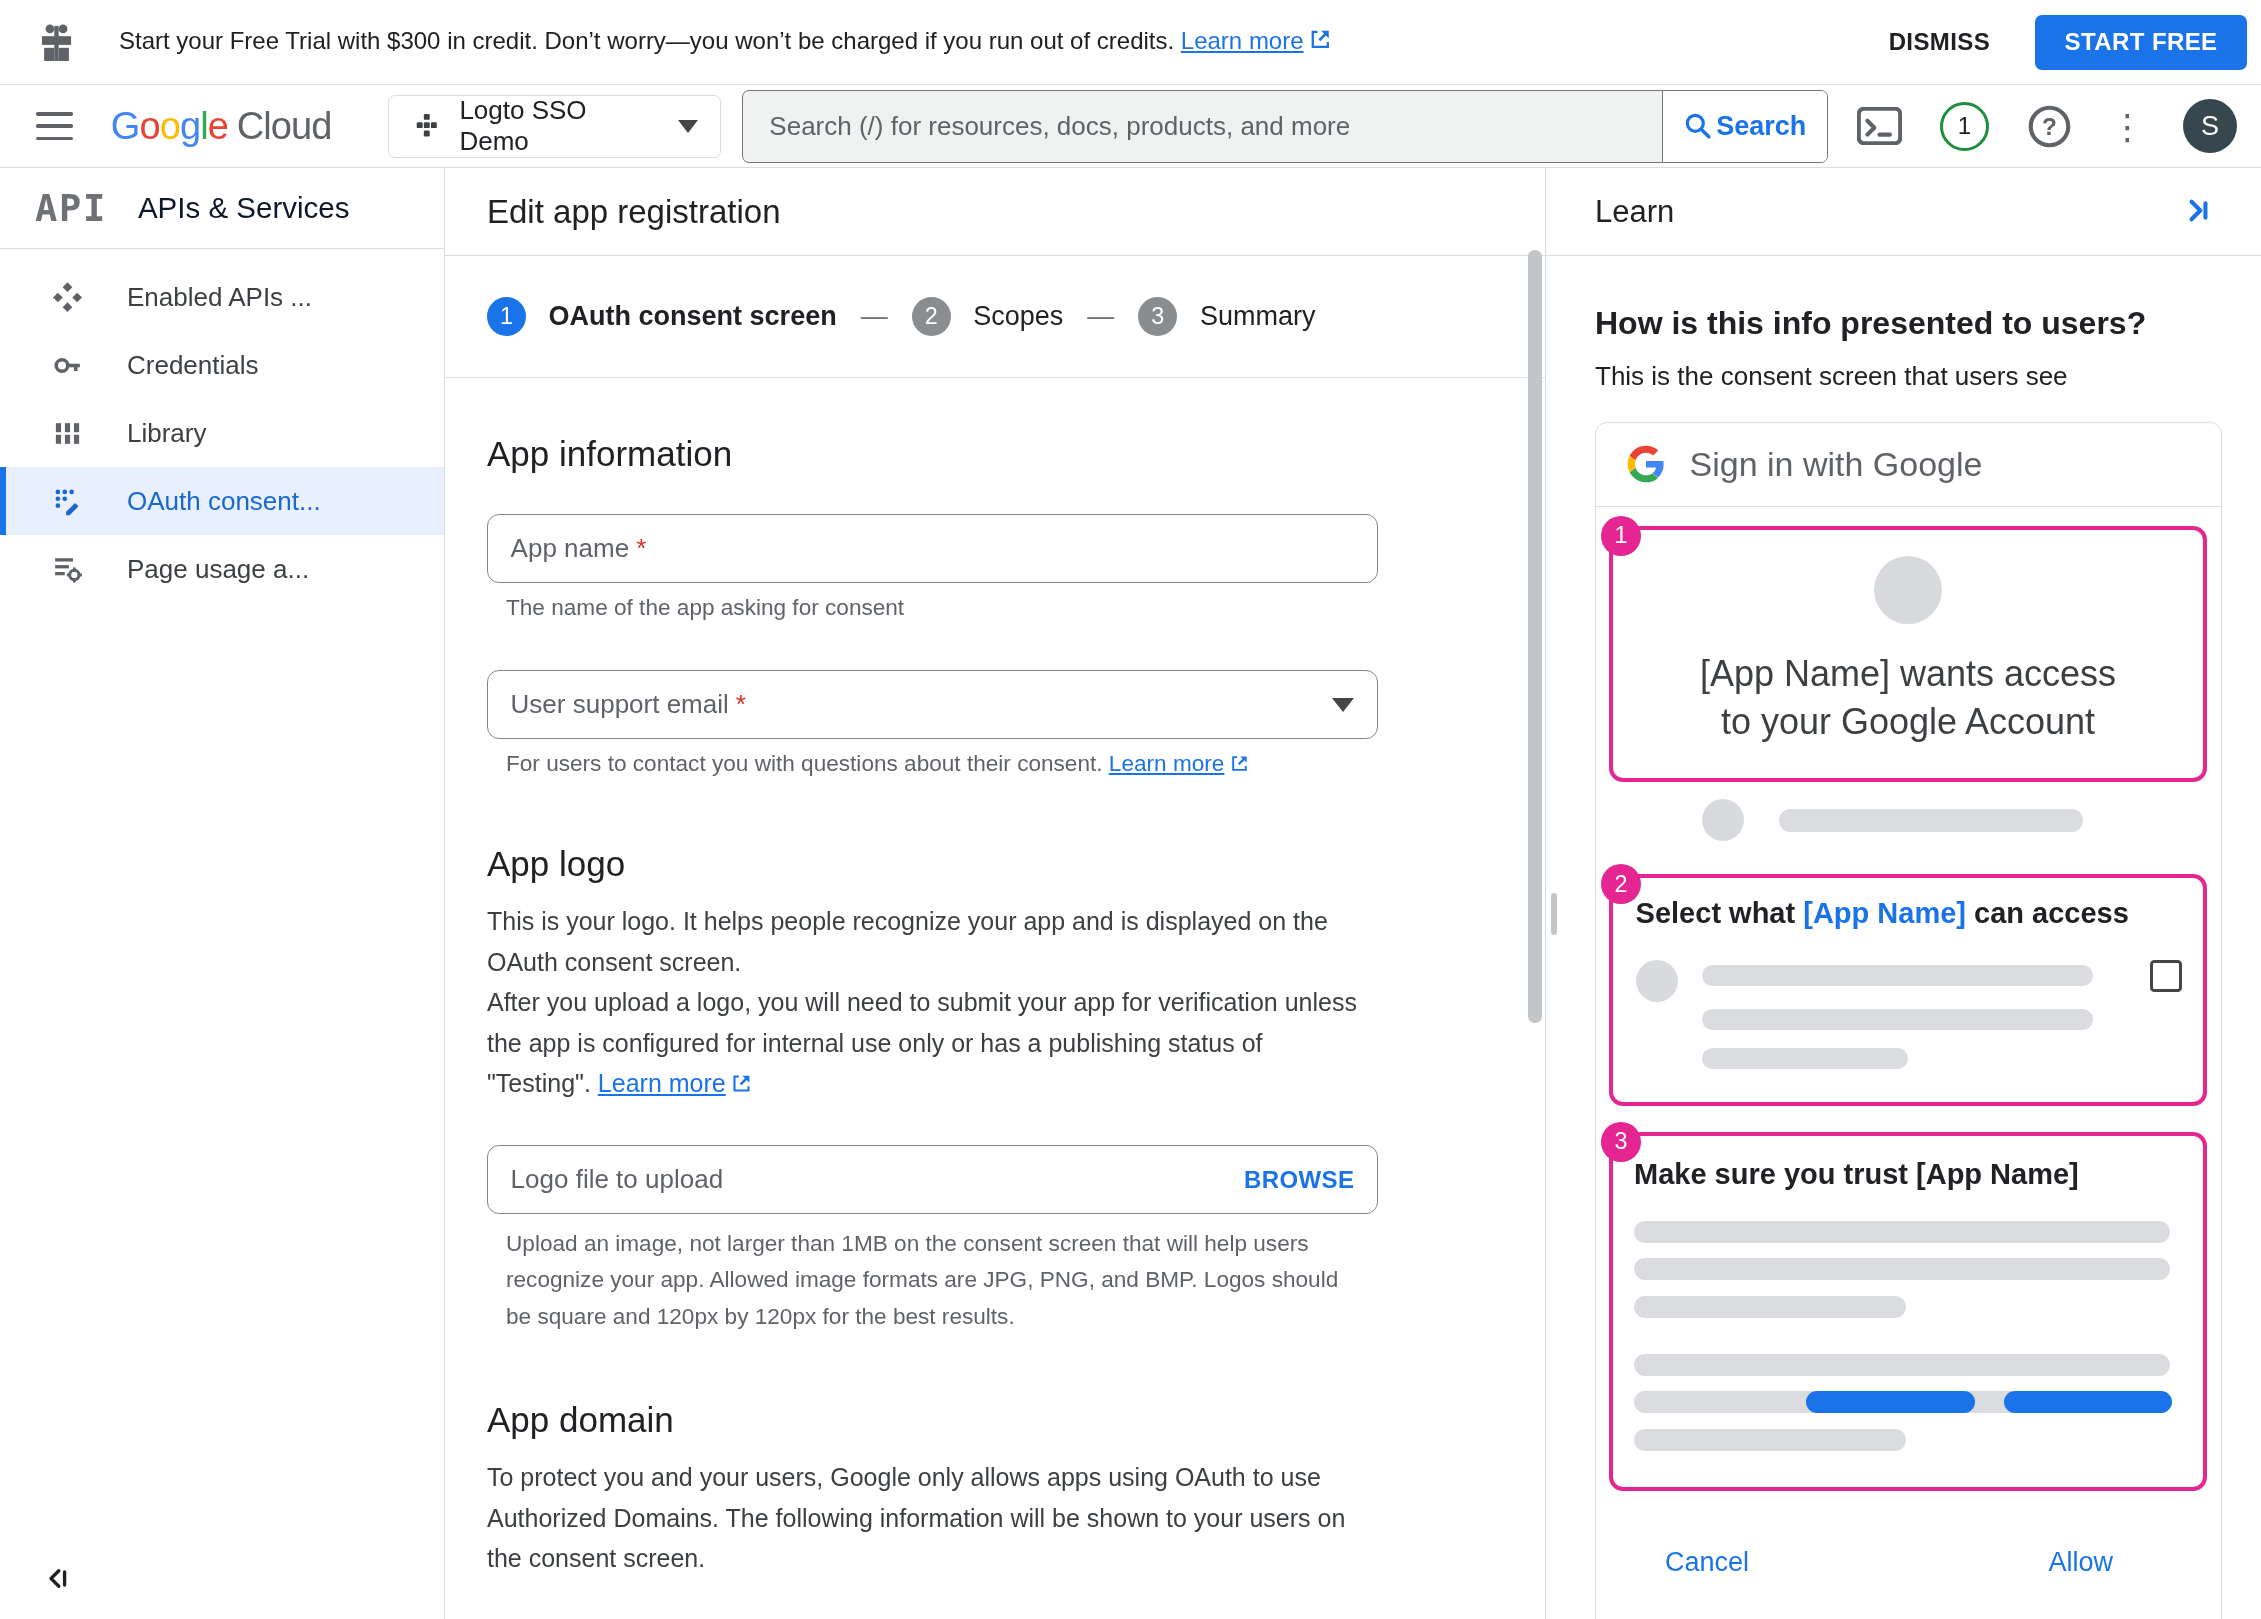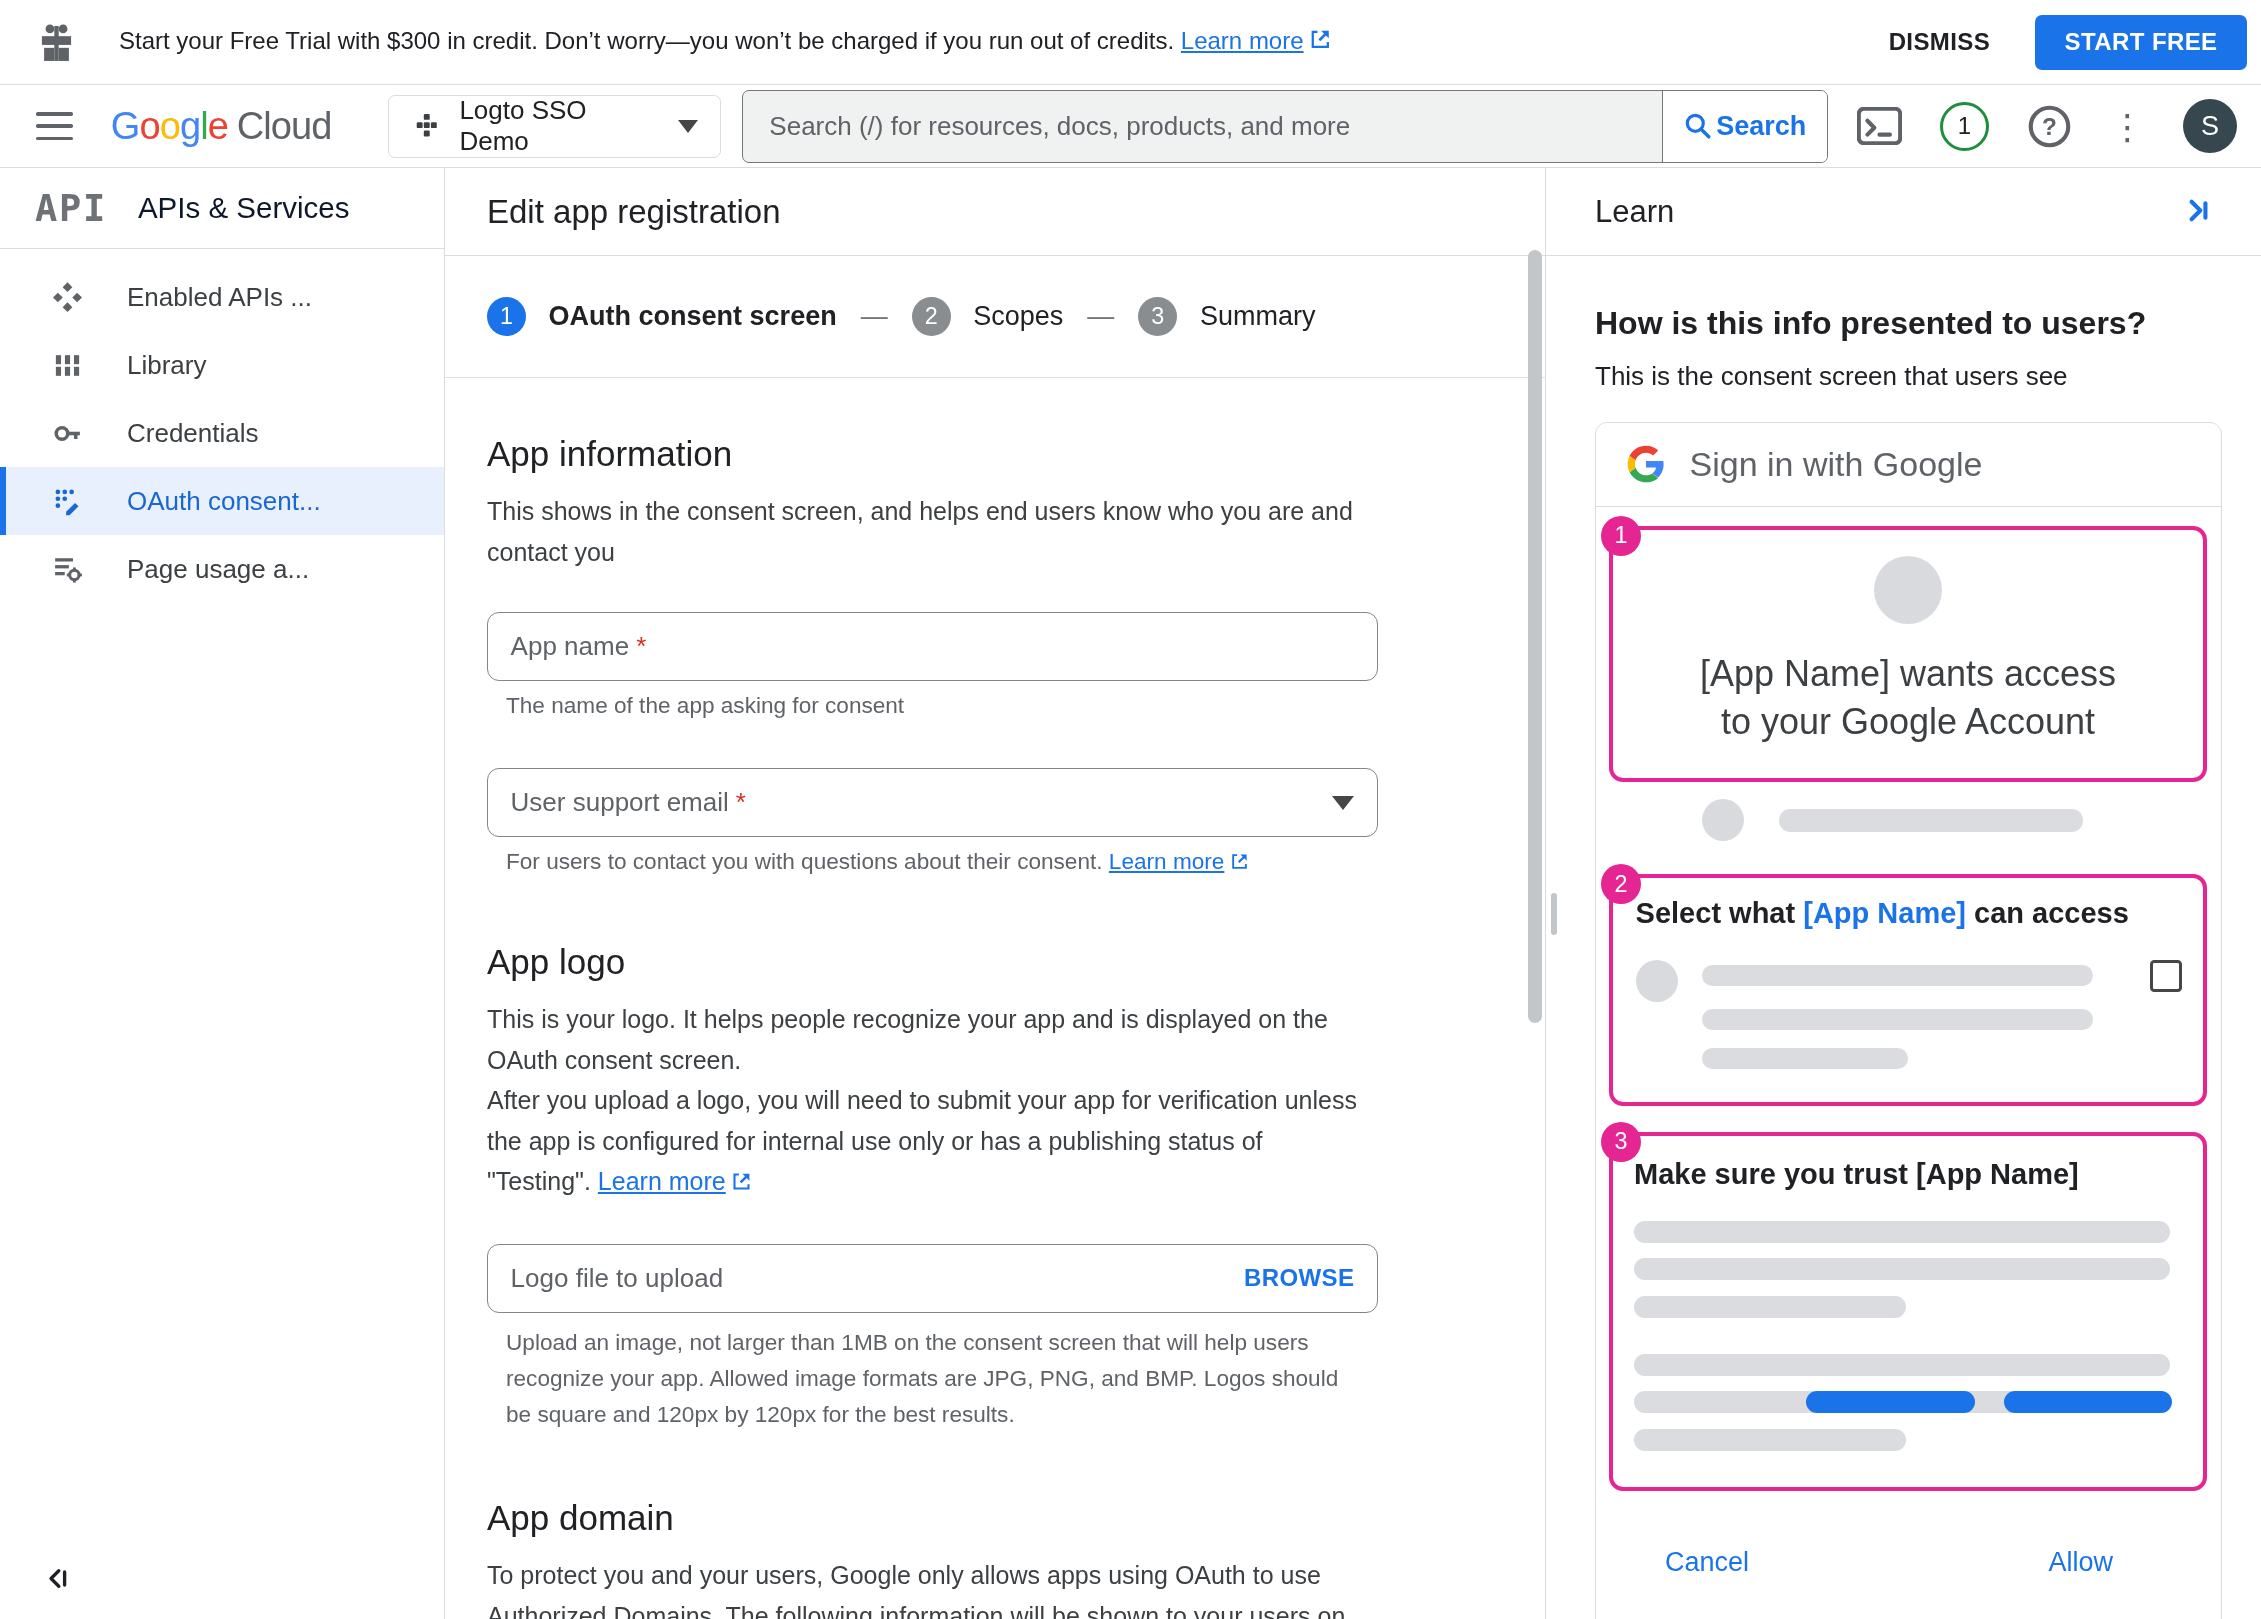--- a/index.html
+++ b/index.html
@@ -217,42 +217,42 @@
                   <rect x="2.5" y="9.5" width="5" height="5" transform="rotate(45 5 12)"></rect>
                   <rect x="16.5" y="9.5" width="5" height="5" transform="rotate(45 19 12)"></rect>
                   <rect x="9.5" y="16.5" width="5" height="5" transform="rotate(45 12 19)"></rect>
                 </g>
               </svg>
           </span>
           <span class="nlabel">Enabled APIs ...</span>
         </div>
         <div class="nav-item">
           <span class="nico">
+            <svg width="33" height="33" viewBox="0 0 24 24">
+                <circle cx="8" cy="12" r="4.2" fill="none" stroke="#5f6368" stroke-width="2.6"></circle>
+                <line x1="12" y1="12" x2="21" y2="12" stroke="#5f6368" stroke-width="2.6"></line>
+                <line x1="18" y1="12" x2="18" y2="16" stroke="#5f6368" stroke-width="2.6"></line>
+              </svg>
+          </span>
+          <span class="nlabel">Credentials</span>
+        </div>
+        <div class="nav-item">
+          <span class="nico">
             <svg width="31" height="31" viewBox="0 0 24 24">
                 <g fill="#5f6368">
                   <rect x="3" y="4" width="4" height="7"></rect>
                   <rect x="10" y="4" width="4" height="7"></rect>
                   <rect x="17" y="4" width="4" height="7"></rect>
                   <rect x="3" y="13" width="4" height="7"></rect>
                   <rect x="10" y="13" width="4" height="7"></rect>
                   <rect x="17" y="13" width="4" height="7"></rect>
                 </g>
               </svg>
           </span>
           <span class="nlabel">Library</span>
-        </div>
-        <div class="nav-item">
-          <span class="nico">
-            <svg width="33" height="33" viewBox="0 0 24 24">
-                <circle cx="8" cy="12" r="4.2" fill="none" stroke="#5f6368" stroke-width="2.6"></circle>
-                <line x1="12" y1="12" x2="21" y2="12" stroke="#5f6368" stroke-width="2.6"></line>
-                <line x1="18" y1="12" x2="18" y2="16" stroke="#5f6368" stroke-width="2.6"></line>
-              </svg>
-          </span>
-          <span class="nlabel">Credentials</span>
         </div>
         <div class="nav-item sel">
           <span class="nico">
             <svg width="33" height="33" viewBox="0 0 24 24">
                 <g fill="#1967d2">
                   <circle cx="5" cy="5" r="1.7"></circle>
                   <circle cx="10" cy="5" r="1.7"></circle>
                   <circle cx="15" cy="5" r="1.7"></circle>
                   <circle cx="5" cy="10" r="1.7"></circle>
                   <circle cx="10" cy="10" r="1.7"></circle>
@@ -309,21 +309,20 @@
         <span class="step-dash">—</span>
         <div class="step">
           <span class="step-circle idle">3</span>
           <span class="step-label">Summary</span>
         </div>
       </div>
 
       <div class="main-scroll">
 
         <h2 class="sec-h mt64">App information</h2>
-        <p class="para mt20">This shows in the consent screen, and helps end users know who you are and contact you</p>
 
         <div class="fld mt46">
           <span class="fld-label">App name</span>
             <span class="req">*</span>
         </div>
         <div class="helper">The name of the app asking for consent</div>
 
         <div class="fld mt56">
           <span class="fld-label">User support email</span>
             <span class="req">*</span>

